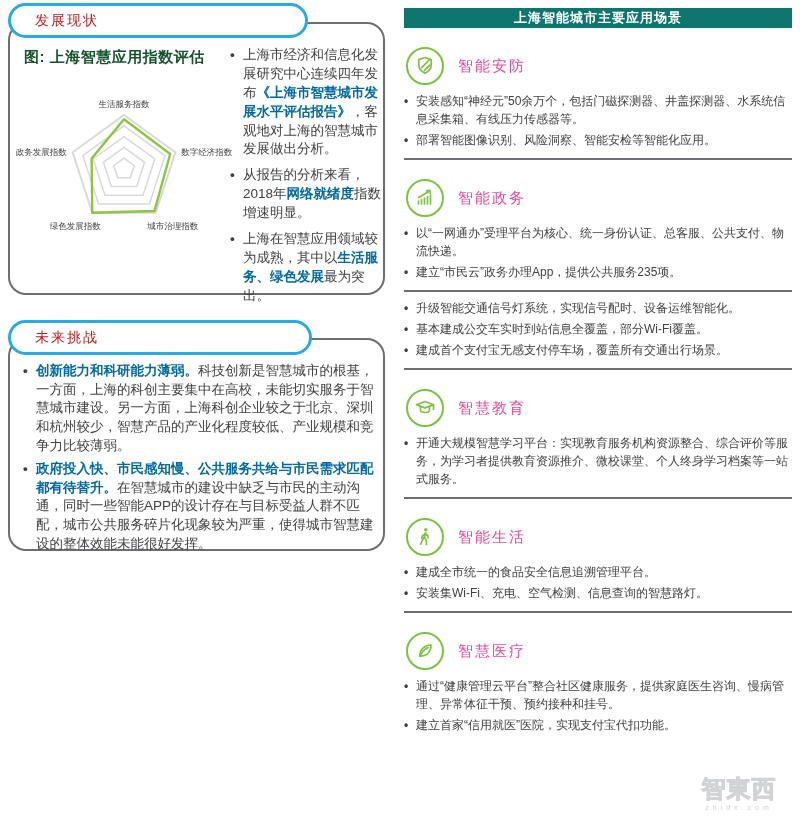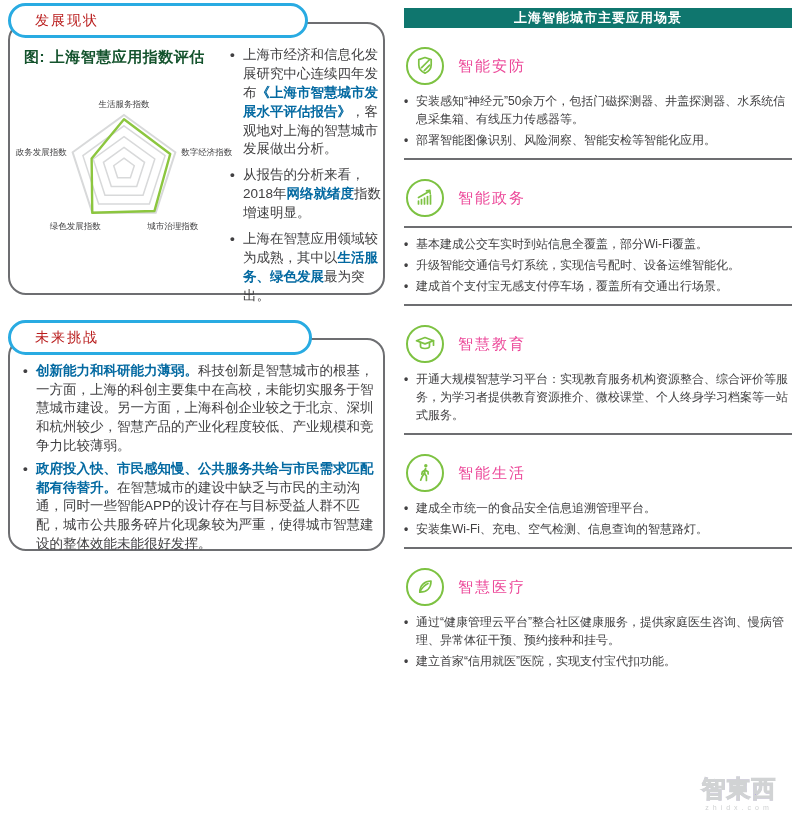--- a/index.html
+++ b/index.html
@@ -144,26 +144,30 @@
                 <path d="M8.5 18v-4.5"></path>
                 <path d="M11.5 18v-6"></path>
                 <path d="M14.5 18v-7.5"></path>
                 <path d="M17.5 18v-9"></path>
                 <path d="M5.5 11.5L16 5.5"></path>
                 <path d="M13.5 4.8l3.3-.5.4 3.2"></path>
               </svg>
             </span>
             <span class="sec-title">智能政务</span>
           </div>
-          <div class="divider"></div>
-        </div>
-        <div class="section">
-          <ul class="sec-bullets">
+          <ul class="sec-bullets">
+            <li>以“一网通办”受理平台为核心、统一身份认证、总客服、公共支付、物流快递。</li>
+            <li>建立“市民云”政务办理App，提供公共服务235项。</li>
+          </ul>
+          <div class="divider"></div>
+        </div>
+        <div class="section">
+          <ul class="sec-bullets">
+            <li>升级智能交通信号灯系统，实现信号配时、设备运维智能化。</li>
             <li>基本建成公交车实时到站信息全覆盖，部分Wi-Fi覆盖。</li>
-            <li>升级智能交通信号灯系统，实现信号配时、设备运维智能化。</li>
             <li>建成首个支付宝无感支付停车场，覆盖所有交通出行场景。</li>
           </ul>
           <div class="divider"></div>
         </div>
         <div class="section">
           <div class="sec-head">
             <span class="icon-circle">
               <svg width="24" height="24" viewBox="0 0 24 24" fill="none" stroke="#7DC242" stroke-width="1.7" stroke-linecap="round" stroke-linejoin="round">
                 <path d="M12 5.5l8.5 3.2L12 11.9 3.5 8.7z"></path>
                 <path d="M7.5 10.3v4c0 1.2 2 2.2 4.5 2.2s4.5-1 4.5-2.2v-4"></path>

